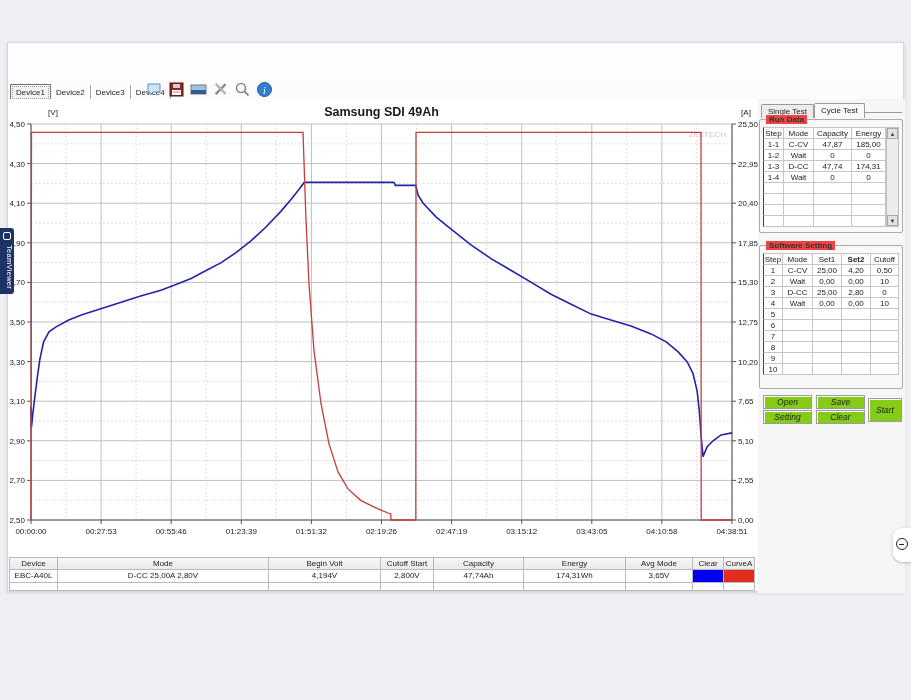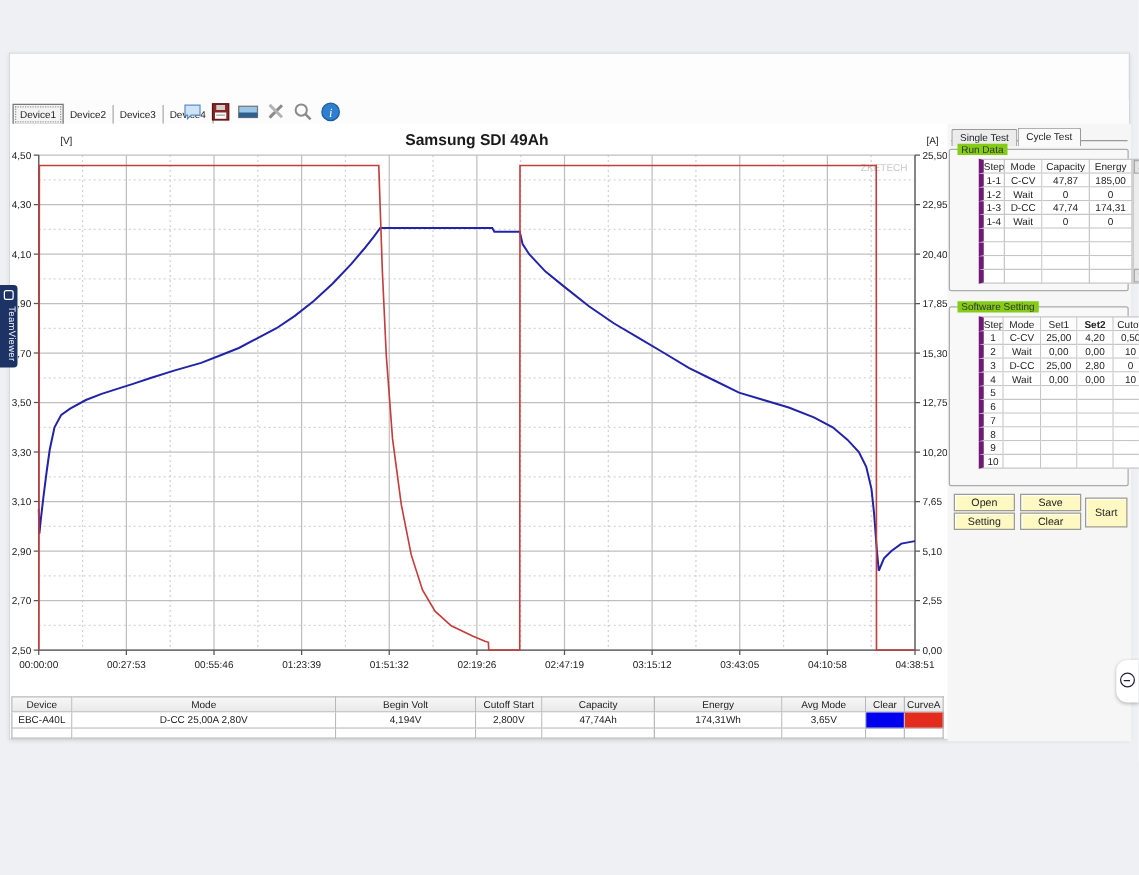--- a/index.html
+++ b/index.html
@@ -49,34 +49,34 @@
   .swatchA { background:#e32b1e !important; }
 
   
   .right-panel { position:absolute; left:750px; top:56px; width:147px; height:494px; background:#f6f6f6; }
   .rp-tabs { position:absolute; left:3px; top:0; width:141px; height:14px; border-bottom:1px solid #9a9a9a; }
   .rp-tab { display:inline-block; font-size:8px; color:#222; padding:2px 6px; height:14px;
     border:1px solid #9a9a9a; border-bottom:none; background:#ececec; border-radius:2px 2px 0 0; position:relative; top:1px; }
   .rp-tab.active { background:#fafafa; top:0; height:15px; z-index:2; }
 
   .group { position:absolute; left:1px; width:144px; border:1px solid #ababab; border-radius:2px; background:#f8f8f8; }
-  .group-label { position:absolute; top:-5px; left:6px; font-size:8px; color:#333; background:#84cc16; padding:0 3px; }
+  .group-label { position:absolute; top:-5px; left:6px; font-size:8px; color:#333; background:#ef4444; padding:0 3px;font-weight:bold; }
   .rp-table { position:absolute; left:3px; top:7px; font-size:8px; color:#222; }
   .rp-row { display:flex; }
   .rp-cell { border-right:1px solid #c6c6c6; border-bottom:1px solid #c6c6c6; text-align:center; overflow:hidden;
     white-space:nowrap; background:#fff; height:11px; line-height:11px; }
   .rp-row.hdr .rp-cell { border-top:1px solid #c6c6c6; background:#fcfcfc; height:12px; line-height:12px; }
-  .rp-cell:first-child { border-left:4px solid #701a75;margin-left:20px; }
+  .rp-cell:first-child { border-left:1px solid #701a75; }
   .scrollbar { position:absolute; right:-13px; top:0; width:13px; background:#ececec; border:1px solid #c0c0c0; }
   .sb-btn { position:absolute; left:0; width:11px; height:11px; background:#e2e2e2; border:1px solid #aaa;
     font-size:6px; text-align:center; line-height:10px; color:#444; }
 
   .rp-buttons { position:absolute; }
-  .rp-btn { position:absolute; font-size:8.5px; color:#222; background:#fef9c3; border:1px solid #9b9b9b;
-    box-shadow:inset 1px 1px 0 #fff; text-align:center; }
+  .rp-btn { position:absolute; font-size:8.5px; color:#222; background:#84cc16; border:1px solid #9b9b9b;
+    box-shadow:inset 1px 1px 0 #fff; text-align:center;font-style:italic; }
 
   .status-box { position:absolute; left:3px; top:320px; width:140px; height:170px; background:#d5d5d5;
     border-top:1px solid #8a8a8a; border-left:1px solid #8a8a8a; border-right:1px solid #fff; border-bottom:1px solid #fff;
     overflow:hidden; padding:3px 0 0 4px; }
   .status-line { font-size:10px; font-weight:bold; color:#15159b; white-space:nowrap; line-height:1.35; }
 
   
   .tv-tab { position:absolute; left:0; top:228px; width:14px; height:66px; background:#1d3366;
     border-radius:0 3px 3px 0; color:#fff; }
   .tv-icon { position:absolute; left:3px; top:4px; width:8px; height:8px; border:1px solid #fff; border-radius:2px; }

